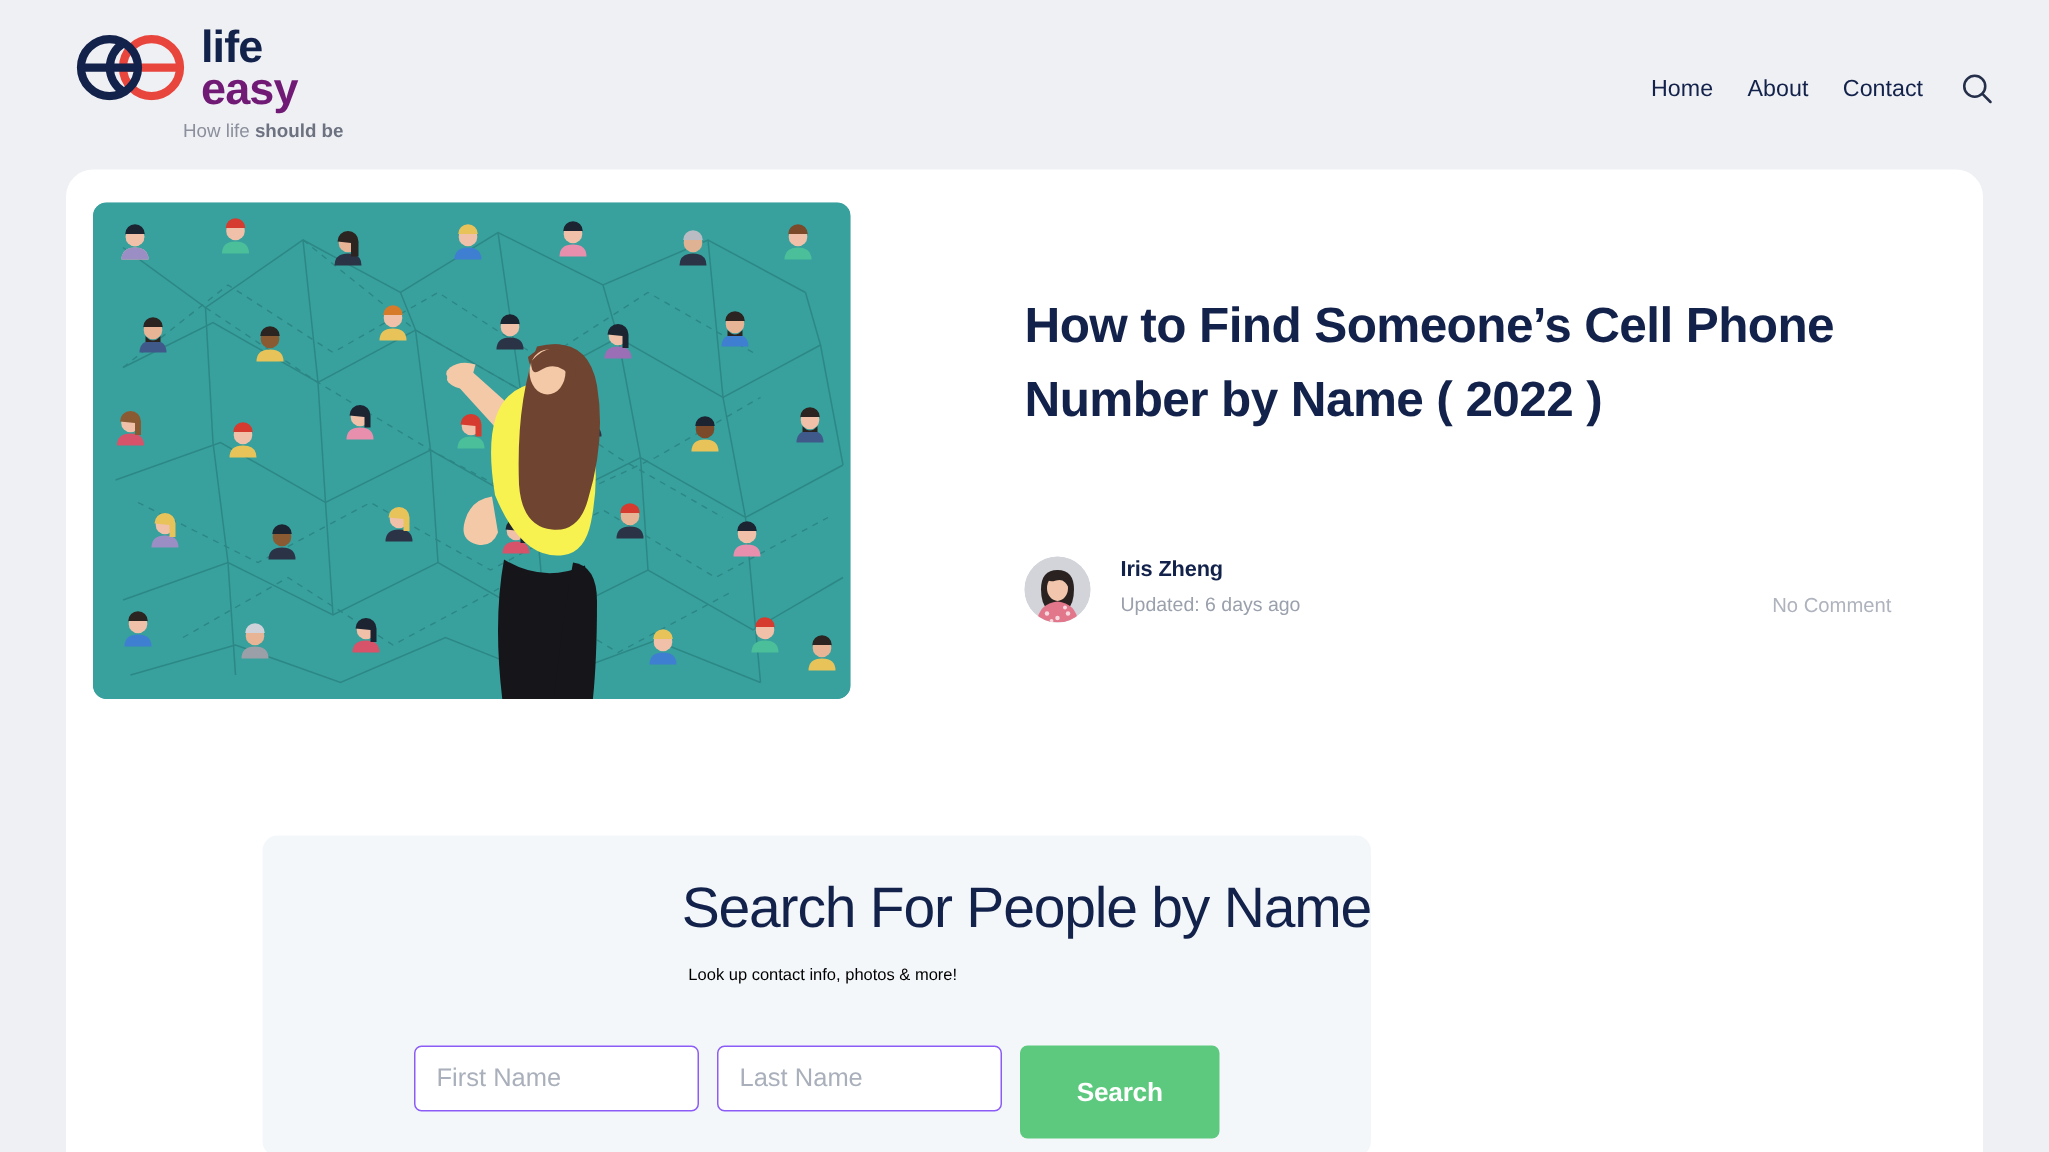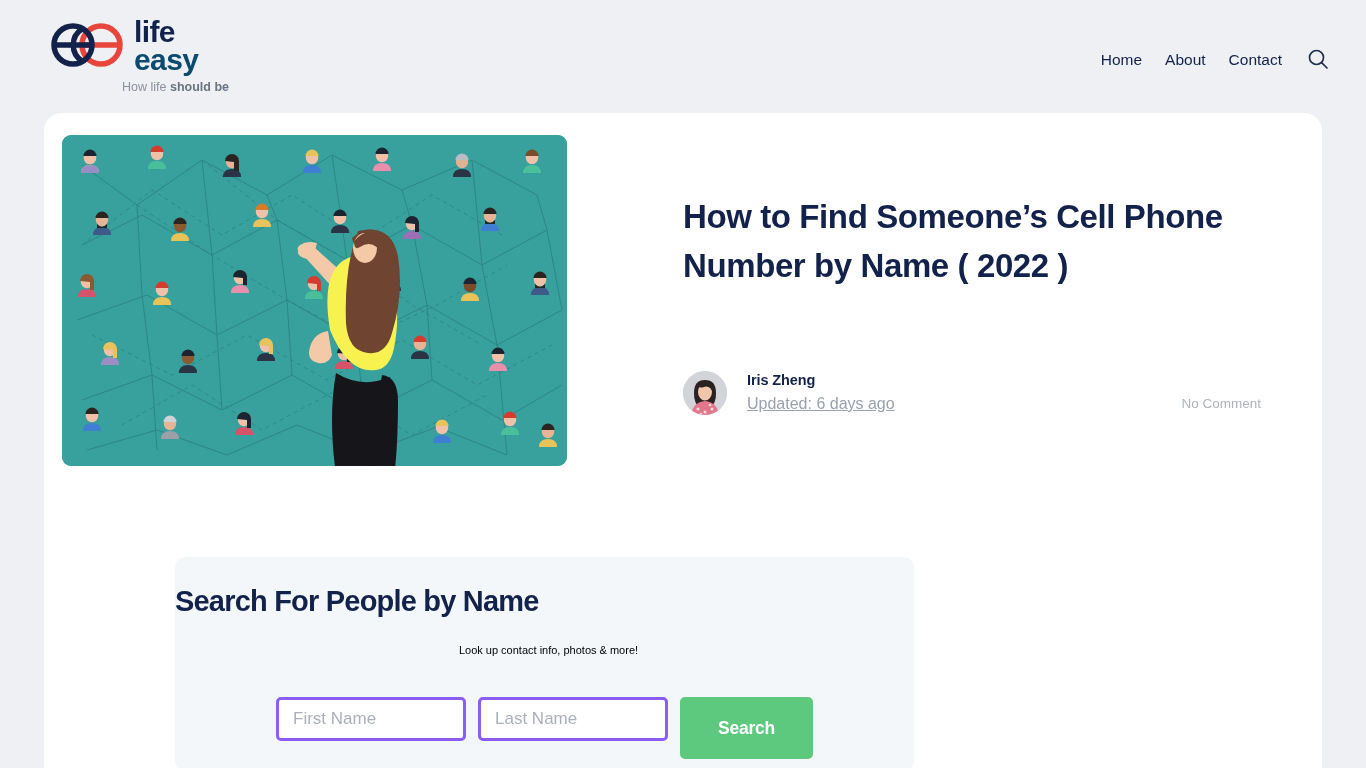--- a/index.html
+++ b/index.html
@@ -27,21 +27,21 @@
     width: 86px; height: 44px;
   }
   .logo-wordmark {
     position: absolute; left: 90px; top: 0px;
     line-height: 0.92;
     font-weight: bold;
     font-size: 30px;
     letter-spacing: -0.6px;
   }
   .word-super { color: #13224b; display: block; }
-  .word-easy  { color: #0c4a6e; display: block; text-align: center; }
+  .word-easy  { color: #701a75; display: block; text-align: center; }
   .tagline {
     position: absolute; left: 78px; top: 62px;
     font-size: 12.5px; color: #8b909c;
     white-space: nowrap;
   }
   .tagline b { color: #6c7280; font-weight: bold; }
 
   .main-nav {
     position: absolute; left: 274px; top: 44px;
     display: flex; gap: 29px;
@@ -125,66 +125,65 @@
   .byline-text { position: absolute; left: 64px; top: 1px; }
   .author-name {
     color: #13224b;
     font-size: 14.5px;
     font-weight: bold;
     letter-spacing: -0.1px;
   }
   .updated {
     margin-top: 7px;
     color: #9aa0ac;
-    font-size: 16px;
-    text-decoration: underline;
+    font-size: 13px;
   }
   .comment-count {
     position: absolute;
     right: 22px; top: 25px;
     color: #aeb3bd;
     font-size: 13.5px;
     padding-left: 28px;
   }
 
   
   .search-panel {
     position: absolute;
     left: 131px; top: 444px;
     width: 739px; height: 214px;
     background: #f4f7fa;
     border-radius: 10px;
   }
   .panel-title {
     position: absolute; left: 0; top: 28px;
     width: 100%;
-    text-align: left;
+    text-align: right;
     color: #13224b;
-    font-size: 29px;
-    font-weight: bold;
+    font-size: 38px;
+    font-weight: normal;
     letter-spacing: -0.8px;
   }
   .panel-sub {
     position: absolute; left: 4px; top: 87px;
     width: 100%;
     text-align: center;
     color: #000000;
     font-size: 11px;
   }
   .search-form {
     position: absolute;
     left: 0; top: 140px;
     width: 100%;
     display: flex;
     justify-content: center;
     gap: 12px;
   }
   .name-input {
     width: 190px; height: 44px;
-    border: 3px solid #8b5cf6;
+    border: 1px solid #8b5cf6;
     border-radius: 5px;
     background: #ffffff;
     padding: 0 14px;
     font-family: "Liberation Sans", sans-serif;
     font-size: 17px;
     color: #13224b;
     outline: none;
   }
   .name-input::placeholder { color: #aab0bb; }
   .search-submit {

